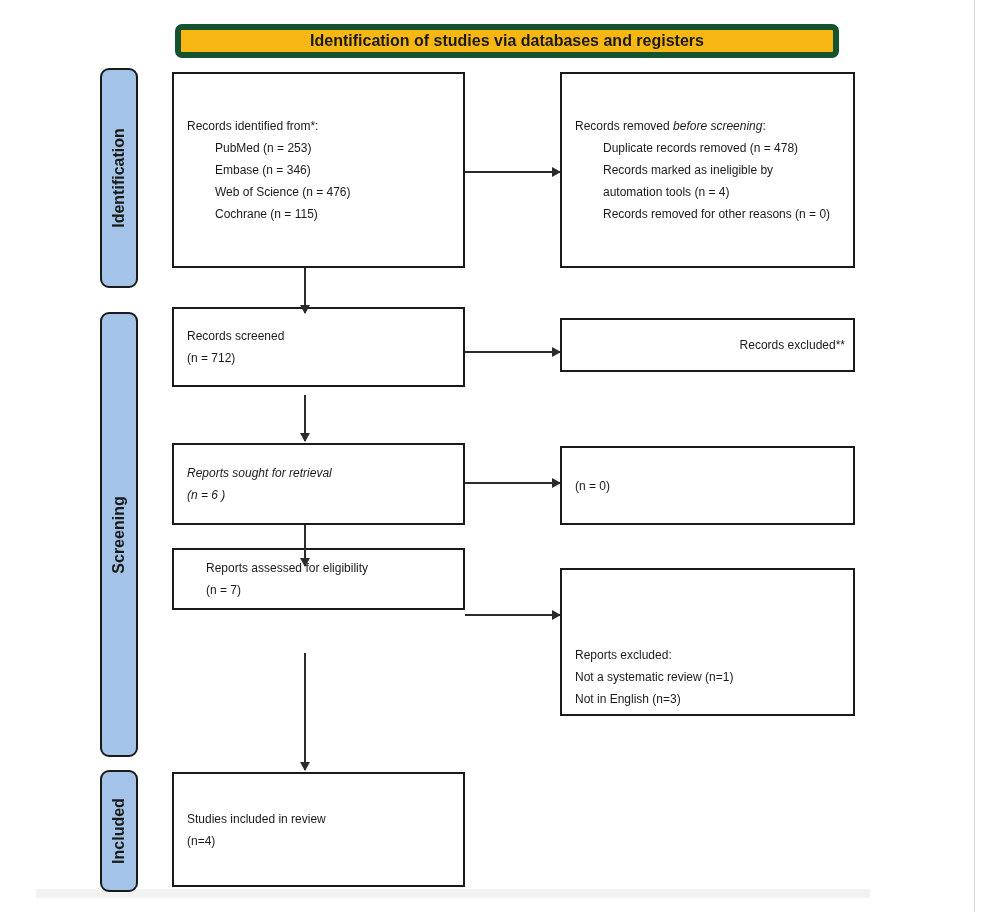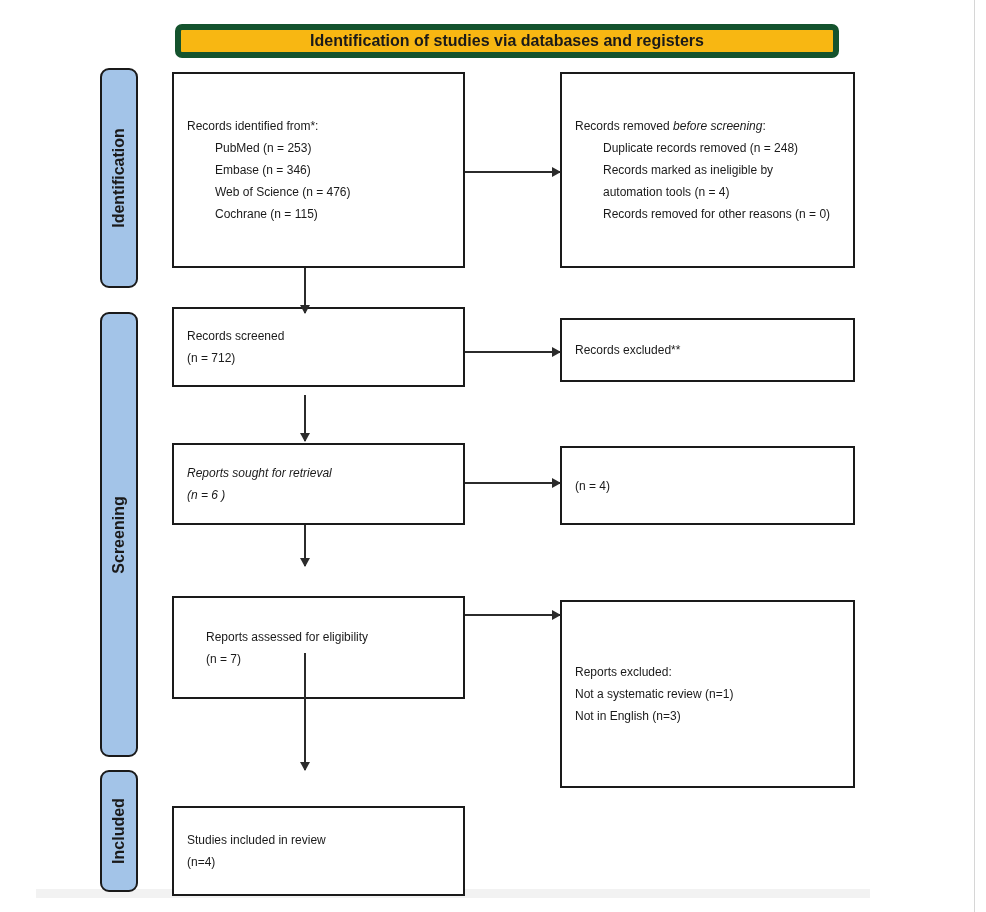--- a/index.html
+++ b/index.html
@@ -43,26 +43,26 @@
     box-sizing:border-box;
     display:flex;flex-direction:column;justify-content:center;
     padding:4px 8px 4px 13px;
     font-size:12px;line-height:22px;
   }
   .col-left{left:172px;width:293px;}
   .col-right{left:560px;width:295px;}
   .box-identified{top:72px;height:196px;}
   .box-removed{top:72px;height:196px;}
   .box-screened{top:307px;height:80px;}
-  .box-excluded{top:318px;height:64px;}
+  .box-excluded{top:318px;height:54px;align-items:flex-end;}
   .box-sought{top:443px;height:82px;font-style:italic;}
   .box-notretrieved{top:446px;height:79px;}
-  .box-assessed{top:596px;height:103px;padding-left:32px;}
-  .box-reportsexcluded{top:600px;height:188px;}
-  .box-included{top:772px;height:90px;margin-top:34px;}
+  .box-assessed{top:548px;height:62px;padding-left:32px;}
+  .box-reportsexcluded{top:568px;height:148px;justify-content:flex-end;}
+  .box-included{top:772px;height:115px;}
 
   .indent{margin-left:28px;}
   .box-removed .title{max-width:218px;}
   .box-removed .indent{max-width:228px;}
 
   
   .arrow-h{position:absolute;height:2px;background:#2b2b2b;}
   .arrow-h::after{
     content:"";position:absolute;right:-1px;top:-4px;
     border-top:5px solid transparent;border-bottom:5px solid transparent;
@@ -100,41 +100,41 @@
   <div class="fbox col-left box-identified">
     <div class="title">Records identified from*:</div>
     <div class="indent">PubMed (n = 253)</div>
     <div class="indent">Embase (n = 346)</div>
     <div class="indent">Web of Science (n = 476)</div>
     <div class="indent">Cochrane (n = 115)</div>
   </div>
 
   <div class="fbox col-right box-removed">
     <div class="title"><span>Records removed </span><i>before screening</i><span>:</span></div>
-    <div class="indent">Duplicate records removed  (n = 248)</div>
+    <div class="indent">Duplicate records removed  (n = 478)</div>
     <div class="indent">Records marked as ineligible by automation tools (n = 4)</div>
     <div class="indent">Records removed for other reasons (n = 0)</div>
   </div>
 
   <div class="fbox col-left box-screened">
     <div>Records screened</div>
     <div>(n = 712)</div>
   </div>
 
   <div class="fbox col-right box-excluded">
     <div>Records excluded**</div>
   </div>
 
   <div class="fbox col-left box-sought">
     <div>Reports sought for retrieval</div>
     <div>(n = 6 )</div>
   </div>
 
   <div class="fbox col-right box-notretrieved">
-    <div>(n = 4)</div>
+    <div>(n = 0)</div>
   </div>
 
   <div class="fbox col-left box-assessed">
     <div>Reports assessed for eligibility</div>
     <div>(n = 7)</div>
   </div>
 
   <div class="fbox col-right box-reportsexcluded">
     <div>Reports excluded:</div>
     <div>Not a systematic review (n=1)</div>

